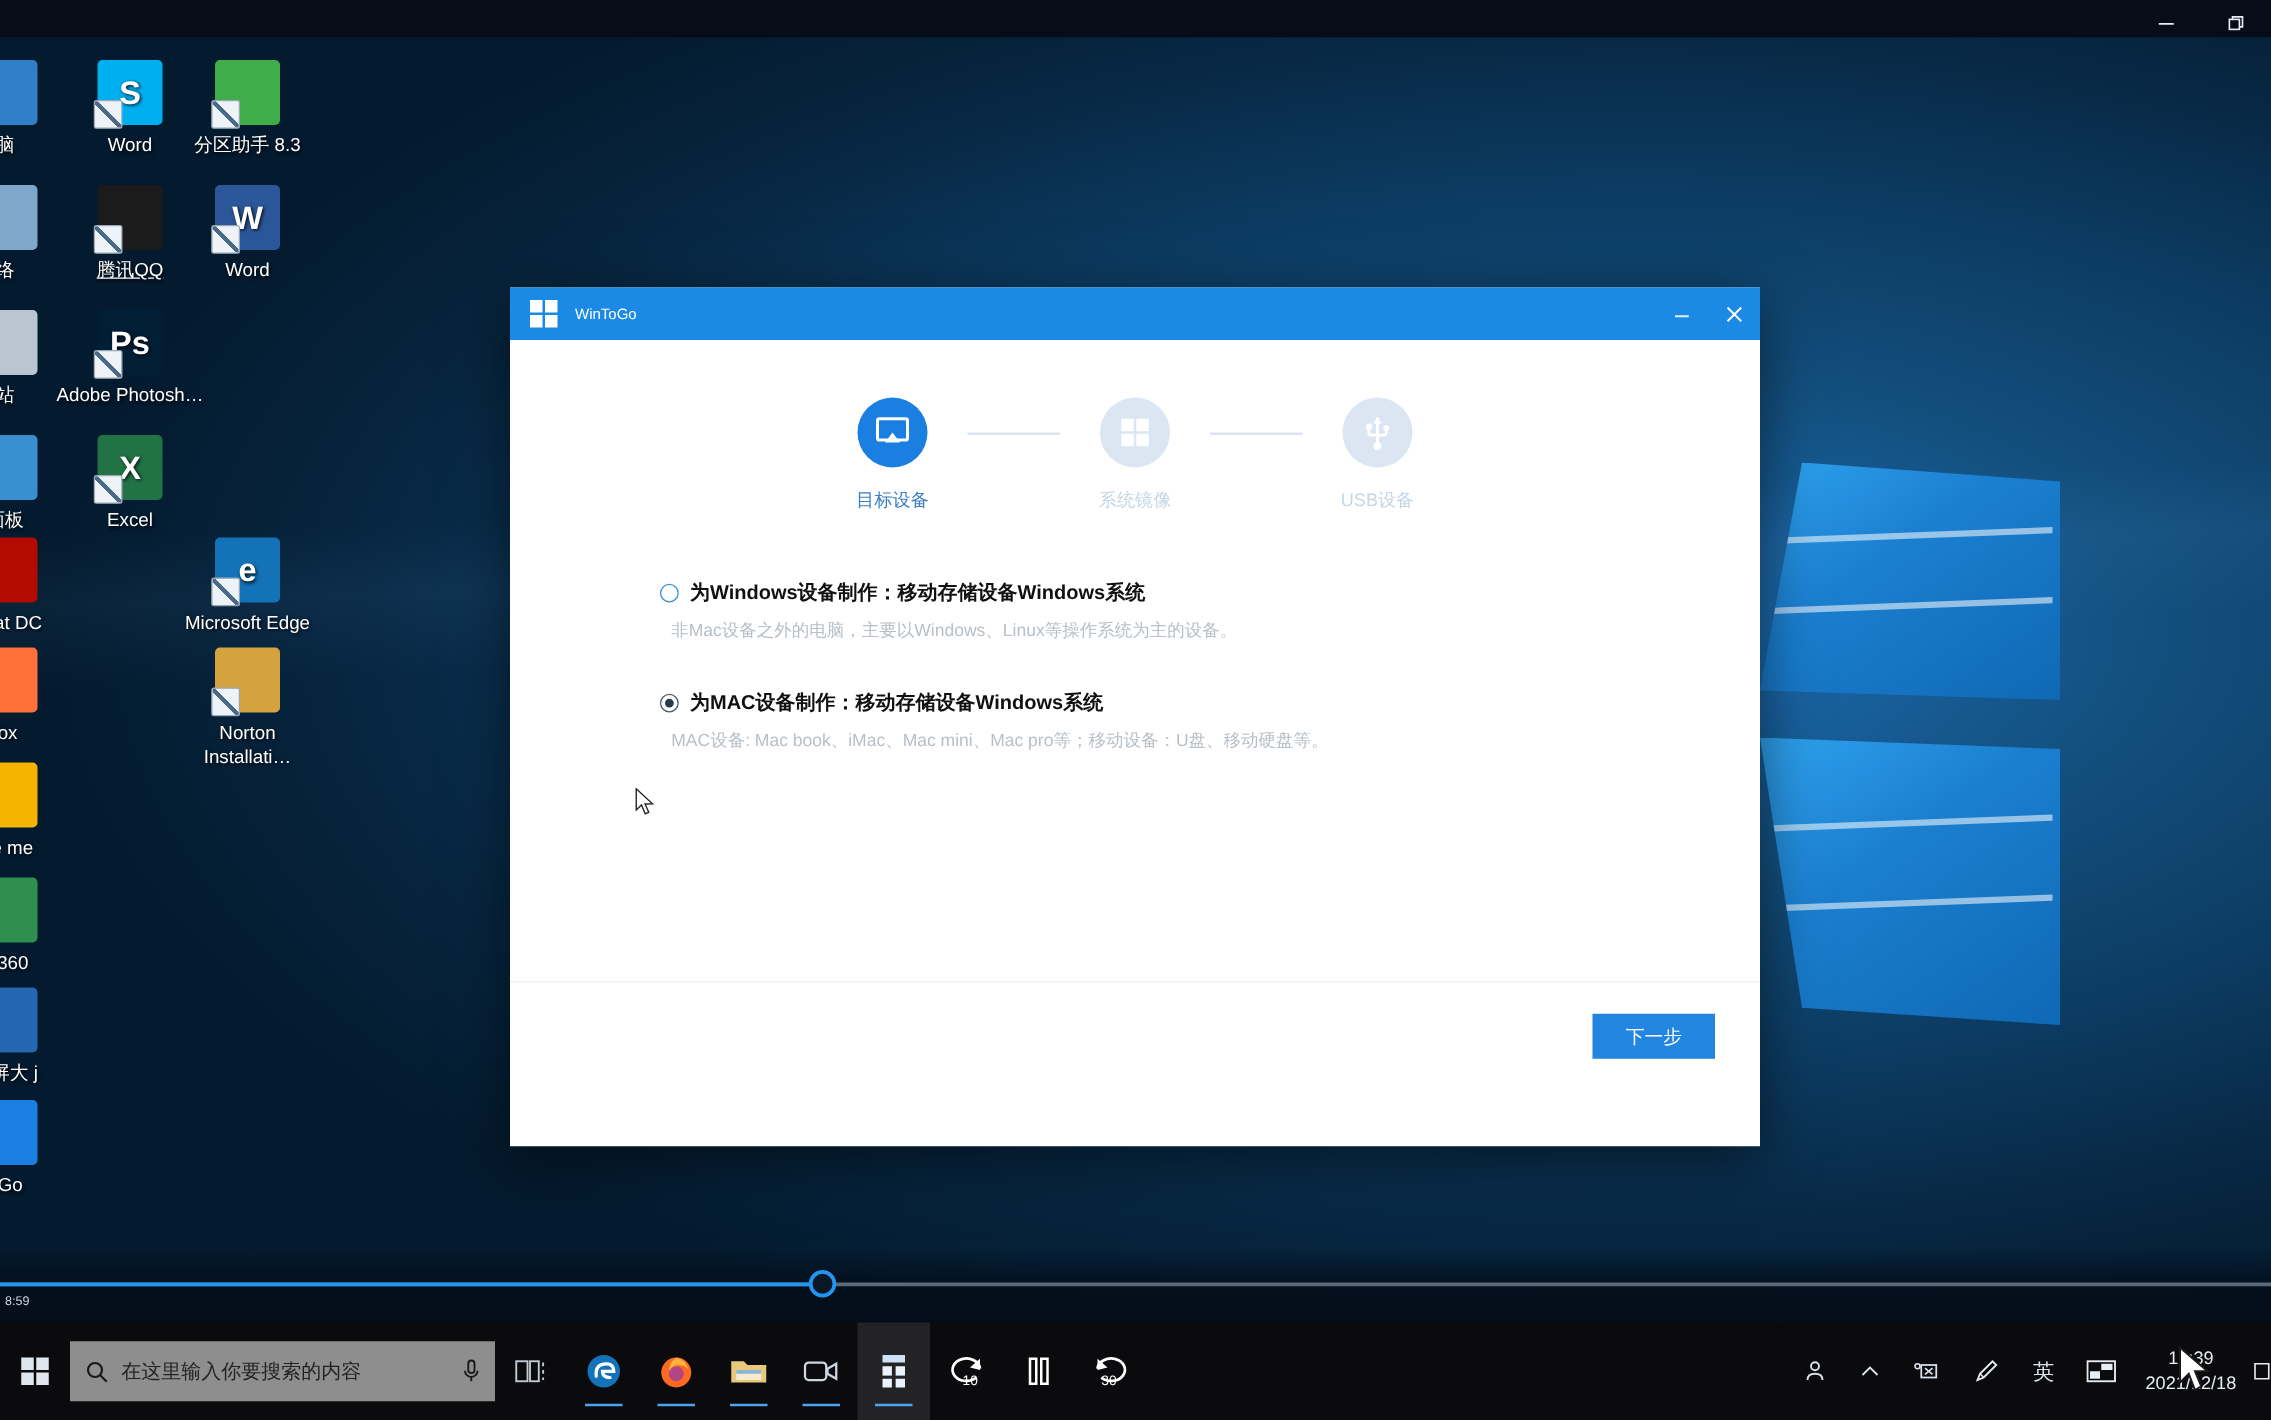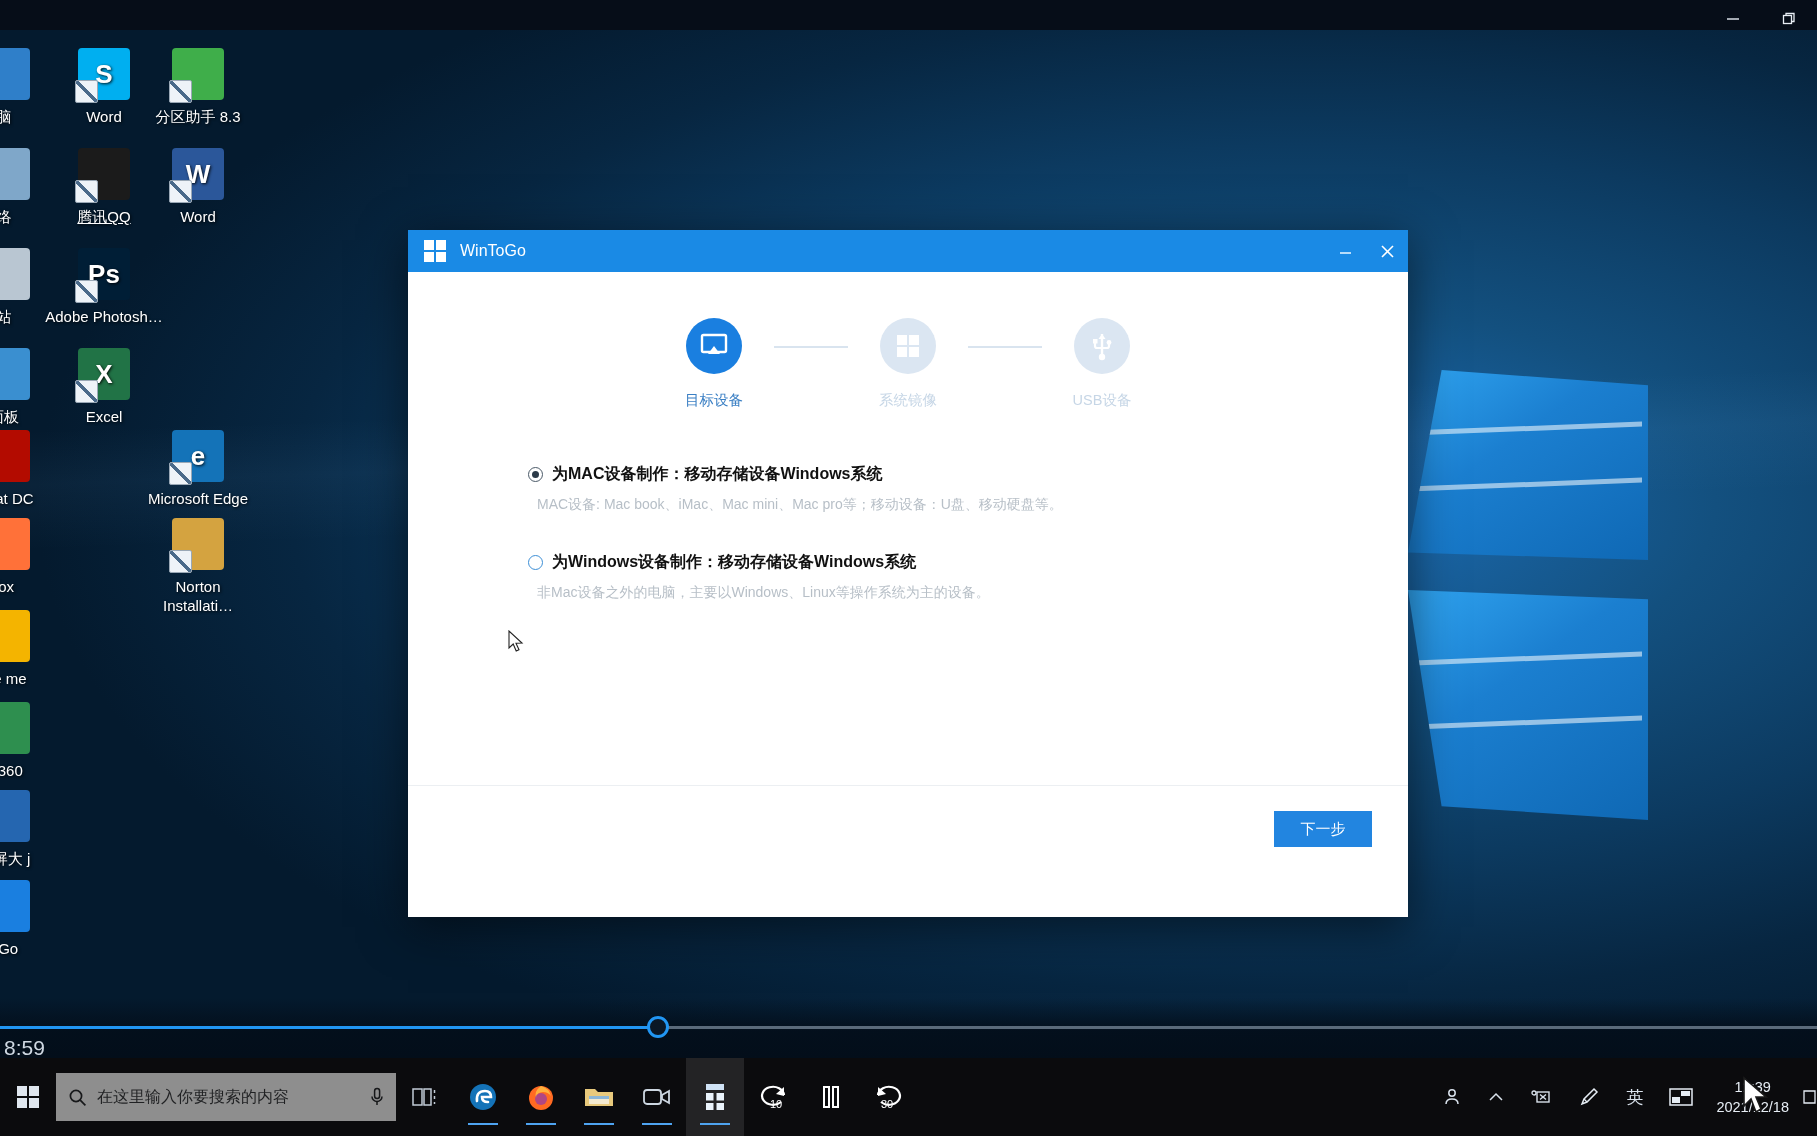--- a/index.html
+++ b/index.html
@@ -86,21 +86,21 @@
 
   
   #wintogo {
     position: absolute; left: 408px; top: 200px; width: 1000px; height: 687px;
     background: #fff;
     box-shadow: 0 10px 44px rgba(0,0,0,.55);
   }
   #wtg-title {
     height: 42px; background: #1a8ae5;
     display: flex; align-items: center;
-    color: #fff; font-size: 16px;
+    color: #fff; font-size: 12px;
   }
   #wtg-logo {
     width: 22px; height: 22px; margin: 0 14px 0 16px;
     display: grid; grid-template-columns: 1fr 1fr; grid-template-rows: 1fr 1fr;
     gap: 2px;
   }
   #wtg-logo i { background: #fff; display: block; }
   #wtg-titlebtns { margin-left: auto; display: flex; }
   .wtg-tb {
     width: 42px; height: 42px; color: #dff0ff; font-size: 19px;
@@ -185,21 +185,21 @@
     background: #2196f3;
   }
   #seek-knob {
     position: absolute; top: -10px;
     width: 22px; height: 22px; border-radius: 50%;
     border: 3px solid #2196f3; background: #0a1726;
     transform: translateX(-11px);
   }
   .seek-time {
     position: absolute; top: 38px;
-    color: #cfd8e2; font-size: 21px;
+    color: #cfd8e2; font-size: 10px;
   }
   #time-left  { left: 4px; }
   #time-right { right: 12px; margin-top: 36px; }
 
   
   #taskbar {
     position: absolute; left: 0; bottom: 0; width: 1817px; height: 78px;
     background: #0b0b0d;
     display: flex; align-items: center;
   }
@@ -423,32 +423,32 @@
             <div class="slabel">USB设备</div>
           </div>
 
         </div>
 
 
         <div id="options">
 
           <div class="opt">
             <div class="opt-row">
+              <span class="radio unchecked"></span>
+              <span class="opt-label">为Windows设备制作：移动存储设备Windows系统</span>
+            </div>
+            <div class="opt-desc">非Mac设备之外的电脑，主要以Windows、Linux等操作系统为主的设备。</div>
+          </div>
+
+          <div class="opt">
+            <div class="opt-row">
               <span class="radio checked"></span>
               <span class="opt-label">为MAC设备制作：移动存储设备Windows系统</span>
             </div>
             <div class="opt-desc">MAC设备: Mac book、iMac、Mac mini、Mac pro等；移动设备：U盘、移动硬盘等。</div>
-          </div>
-
-          <div class="opt">
-            <div class="opt-row">
-              <span class="radio unchecked"></span>
-              <span class="opt-label">为Windows设备制作：移动存储设备Windows系统</span>
-            </div>
-            <div class="opt-desc">非Mac设备之外的电脑，主要以Windows、Linux等操作系统为主的设备。</div>
           </div>
 
         </div>
 
         <div class="cursor" style="left:100px;top:358px;">
           <svg width="17" height="24" viewBox="0 0 17 24">
             <path d="M1 1 L1 18 L5.2 14 L8.2 21 L11 19.7 L8 13.2 L14 13 Z" fill="#fff" stroke="#222" stroke-width="1.1"></path>
           </svg>
         </div>
 

